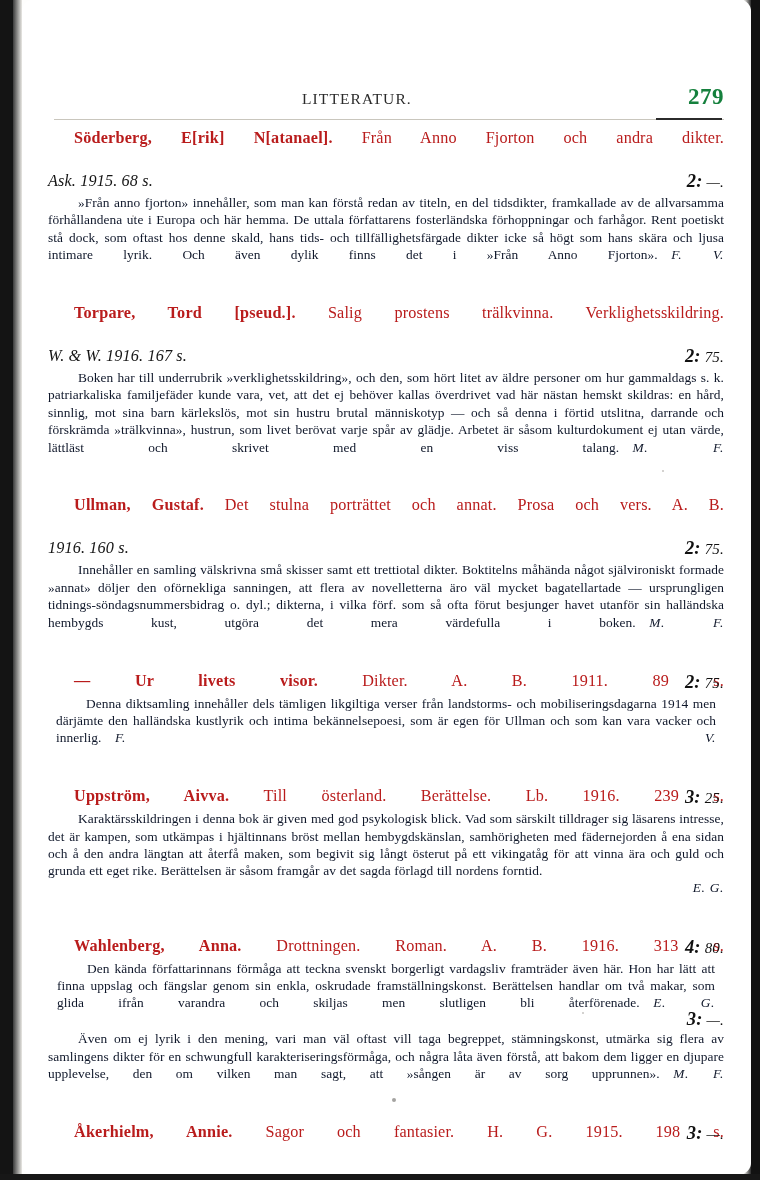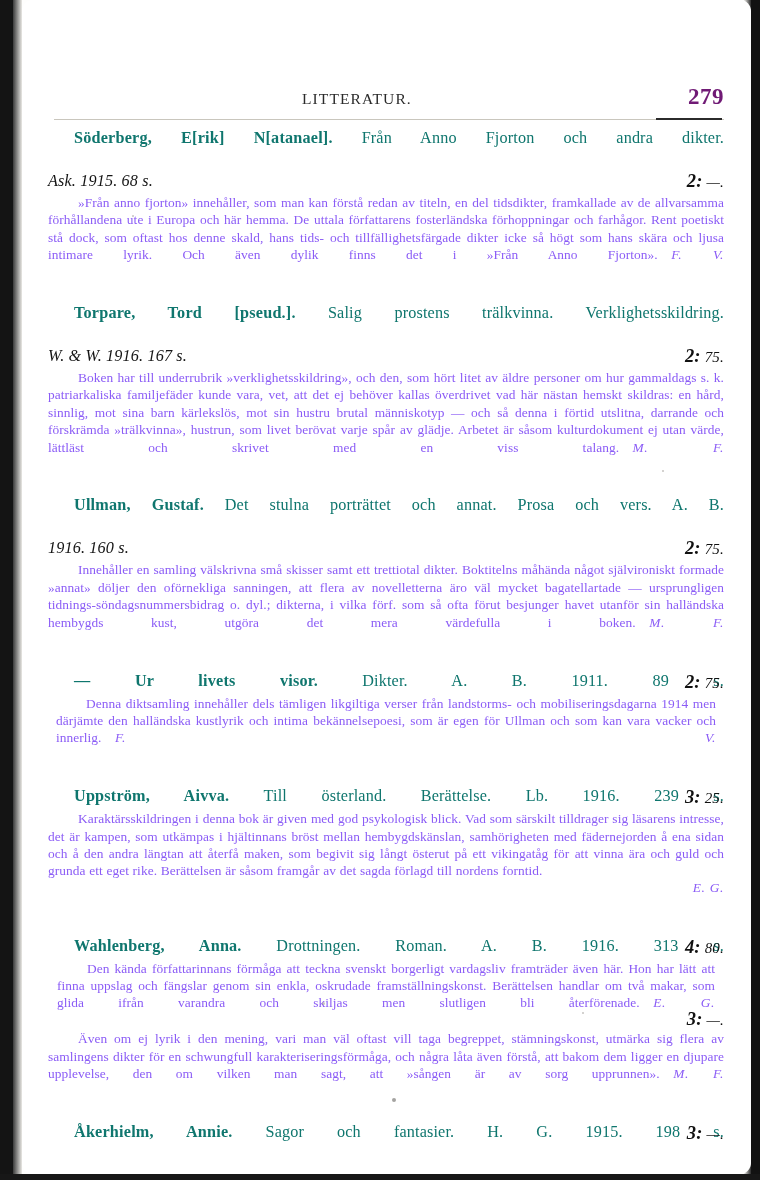--- a/index.html
+++ b/index.html
@@ -77,21 +77,21 @@
     letter-spacing: 1.1px;
     color: #2a2a2a;
   }
   .runhead-folio {
     position: absolute;
     right: 0;
     top: -6px;
     font-size: 23px;
     font-weight: bold;
     letter-spacing: 0.5px;
-    color: #701a75;
+    color: #15803d;
   }
   .runhead-rule {
     position: absolute;
     left: 6px;
     top: 29px;
     width: 670px;
     height: 1px;
     background: #c9c6bd;
   }
   .runhead-rule-dark {
@@ -115,21 +115,21 @@
     margin-bottom: 9px;
   }
 
   .head-line {
     position: relative;
     font-size: 16.2px;
     line-height: 21.5px;
     text-align: justify;
     text-justify: inter-word;
     text-indent: 26px;
-    color: #0f766e;
+    color: #b91c1c;
   }
   .head-line::after {
     content: "";
     display: inline-block;
     width: 100%;
     height: 0;
   }
   .author {
     font-weight: bold;
     letter-spacing: 0.2px;
@@ -163,21 +163,21 @@
   }
 
   
   .review {
     font-size: 13.4px;
     line-height: 17.4px;
     text-align: justify;
     text-justify: inter-word;
     text-indent: 30px;
     letter-spacing: 0.05px;
-    color: #8b5cf6;
+    color: #0f172a;
     margin-top: 1px;
     word-spacing: 0.3px;
   }
   .review::after {
     content: "";
     display: inline-block;
     width: 100%;
     height: 0;
   }
   .sig {

